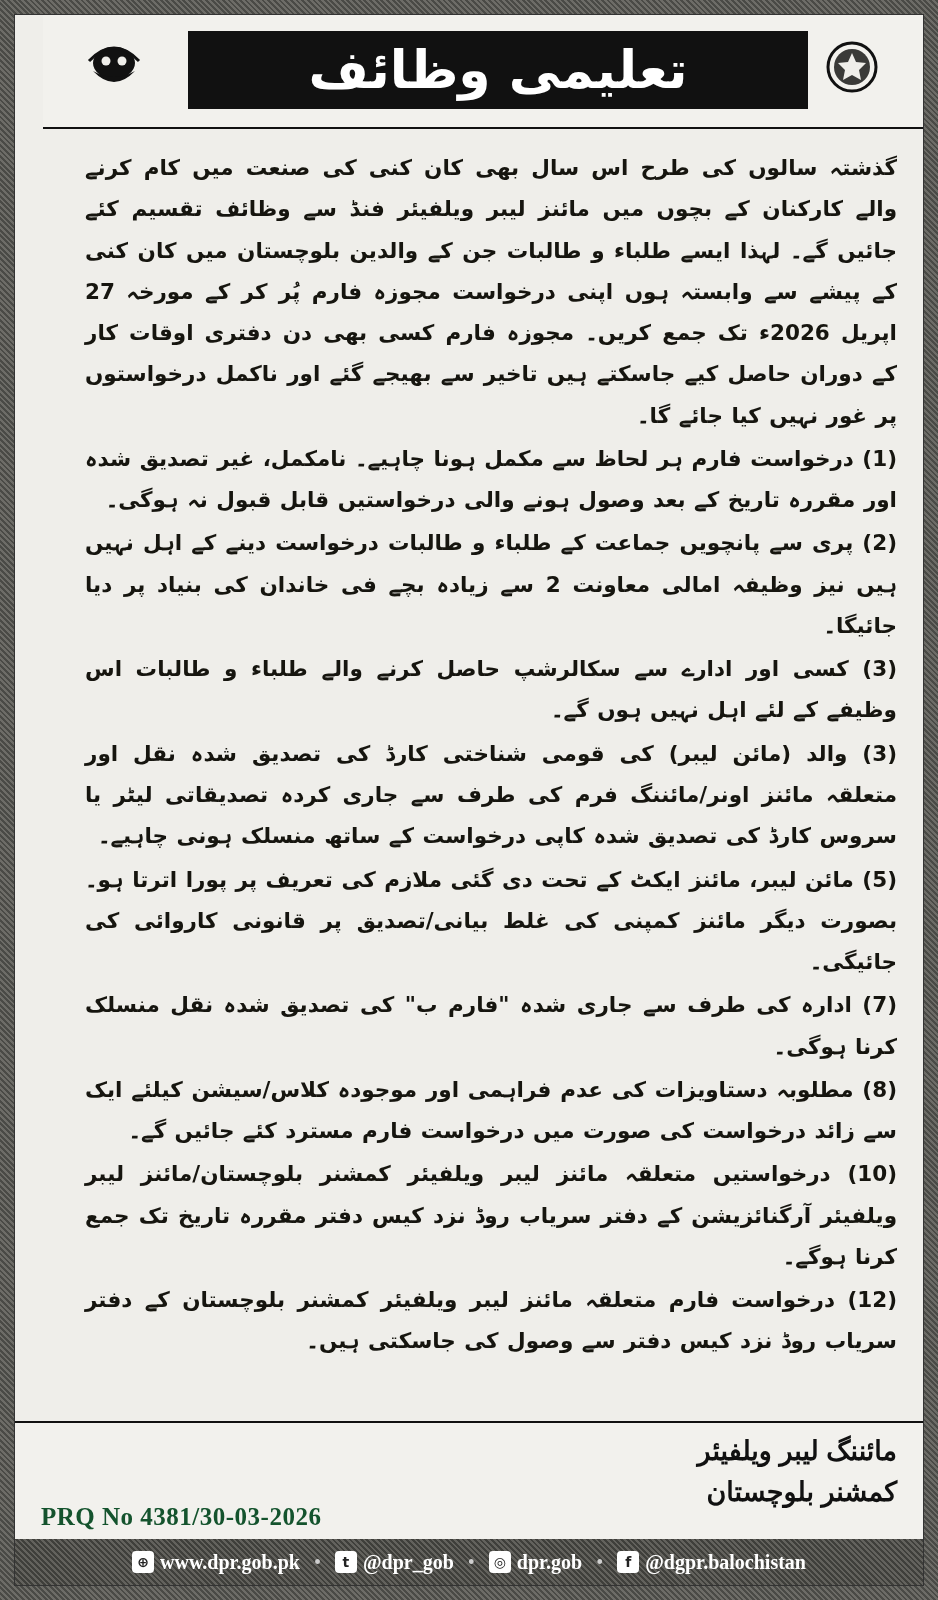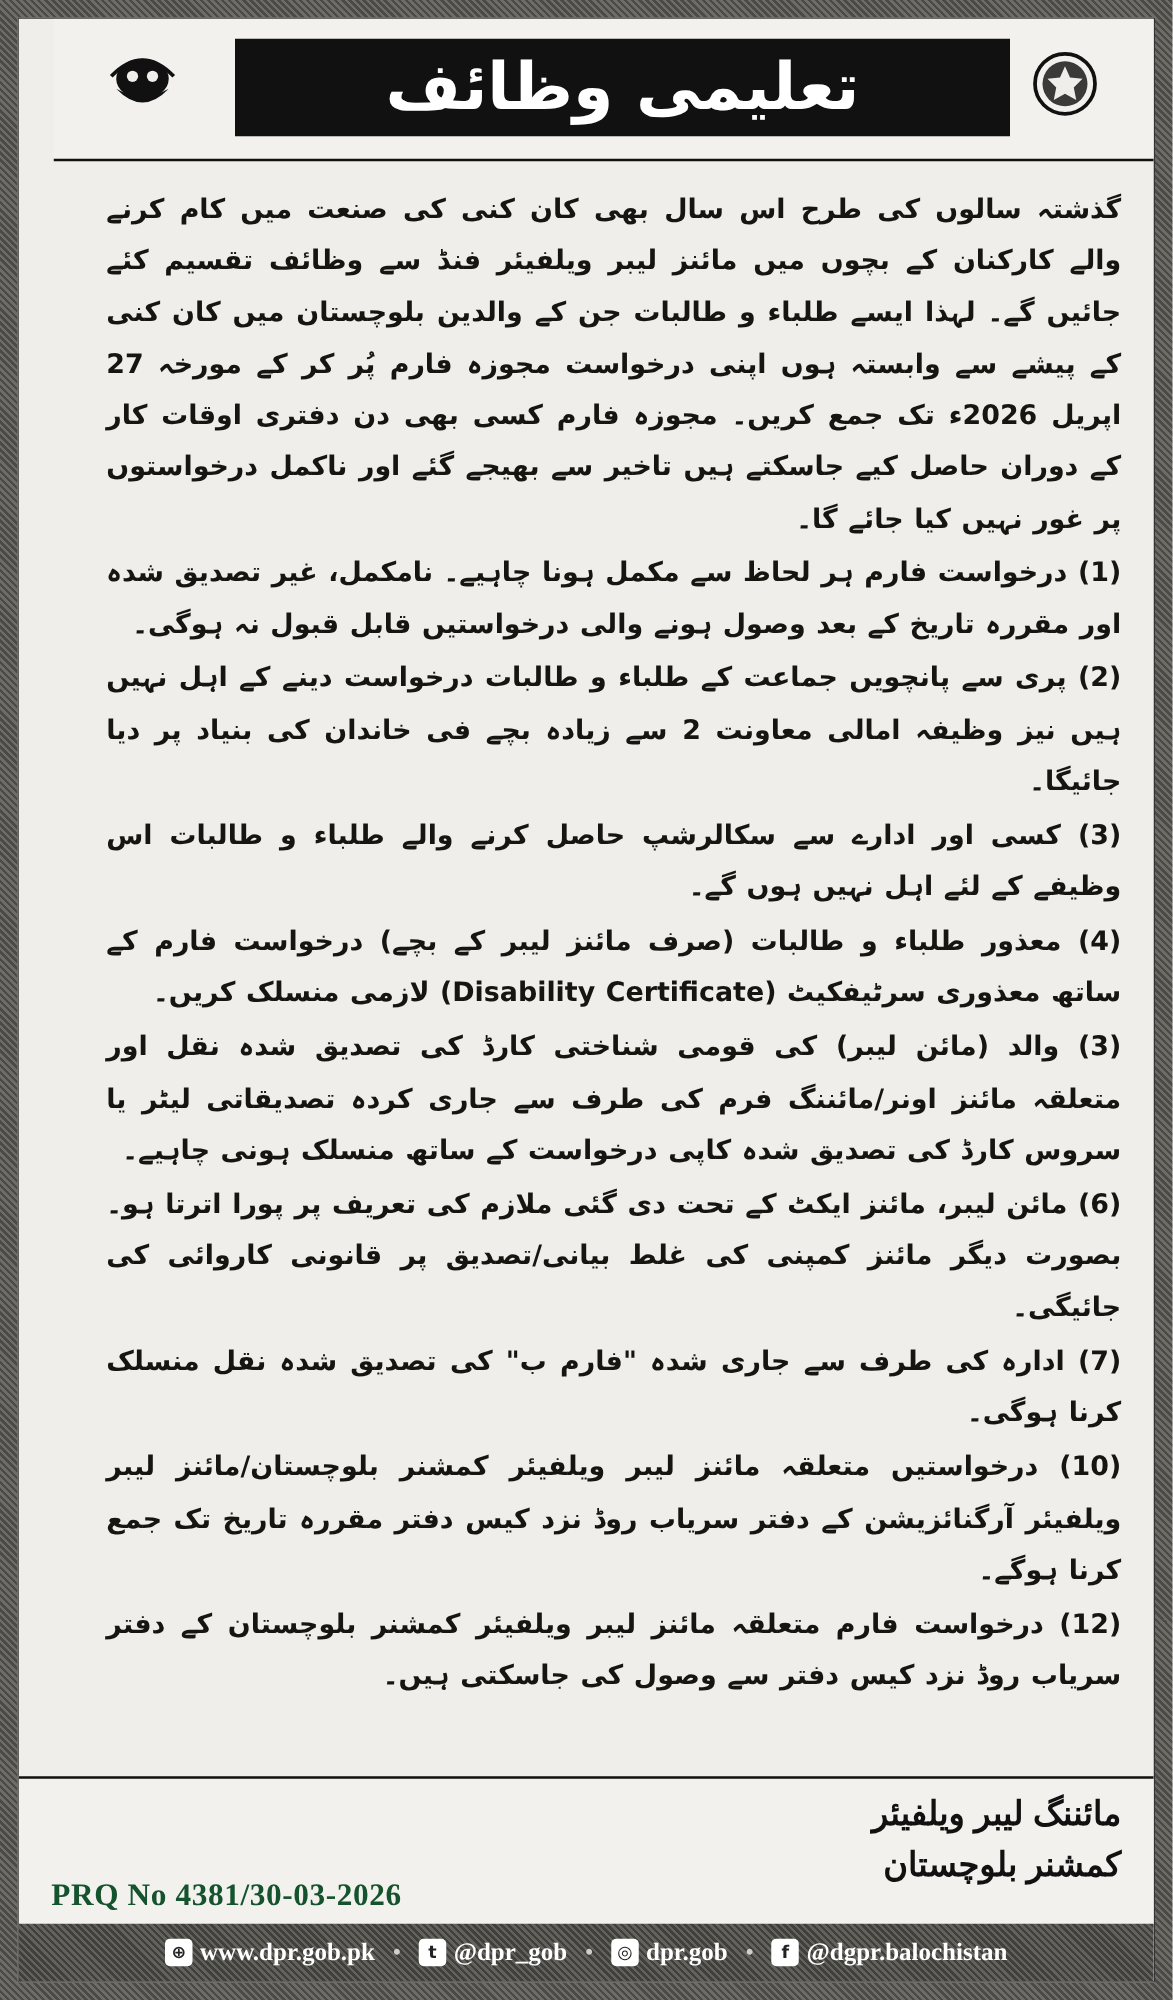--- a/index.html
+++ b/index.html
@@ -196,24 +196,24 @@
             <path d="M37 20 l4 9 10 1 -7 7 2 10 -9 -5 -9 5 2 -10 -7 -7 10 -1z" fill="#efeeea"></path>
           </svg>
         </div>
       </div>
 
       <div class="body-text">
         <p>گذشتہ سالوں کی طرح اس سال بھی کان کنی کی صنعت میں کام کرنے والے کارکنان کے بچوں میں مائنز لیبر ویلفیئر فنڈ سے وظائف تقسیم کئے جائیں گے۔ لہذا ایسے طلباء و طالبات جن کے والدین بلوچستان میں کان کنی کے پیشے سے وابستہ ہوں اپنی درخواست مجوزہ فارم پُر کر کے مورخہ 27 اپریل 2026ء تک جمع کریں۔ مجوزہ فارم کسی بھی دن دفتری اوقات کار کے دوران حاصل کیے جاسکتے ہیں تاخیر سے بھیجے گئے اور ناکمل درخواستوں پر غور نہیں کیا جائے گا۔</p>
         <p>(1) درخواست فارم ہر لحاظ سے مکمل ہونا چاہیے۔ نامکمل، غیر تصدیق شدہ اور مقررہ تاریخ کے بعد وصول ہونے والی درخواستیں قابل قبول نہ ہوگی۔</p>
         <p>(2) پری سے پانچویں جماعت کے طلباء و طالبات درخواست دینے کے اہل نہیں ہیں نیز وظیفہ امالی معاونت 2 سے زیادہ بچے فی خاندان کی بنیاد پر دیا جائیگا۔</p>
         <p>(3) کسی اور ادارے سے سکالرشپ حاصل کرنے والے طلباء و طالبات اس وظیفے کے لئے اہل نہیں ہوں گے۔</p>
-        <p>(4) معذور طلباء و طالبات (صرف مائنز لیبر کے بچے) درخواست فارم کے ساتھ معذوری سرٹیفکیٹ (Disability Certificate) لازمی منسلک کریں۔</p>
         <p>(3) والد (مائن لیبر) کی قومی شناختی کارڈ کی تصدیق شدہ نقل اور متعلقہ مائنز اونر/مائننگ فرم کی طرف سے جاری کردہ تصدیقاتی لیٹر یا سروس کارڈ کی تصدیق شدہ کاپی درخواست کے ساتھ منسلک ہونی چاہیے۔</p>
-        <p>(6) مائن لیبر، مائنز ایکٹ کے تحت دی گئی ملازم کی تعریف پر پورا اترتا ہو۔ بصورت دیگر مائنز کمپنی کی غلط بیانی/تصدیق پر قانونی کاروائی کی جائیگی۔</p>
+        <p>(5) مائن لیبر، مائنز ایکٹ کے تحت دی گئی ملازم کی تعریف پر پورا اترتا ہو۔ بصورت دیگر مائنز کمپنی کی غلط بیانی/تصدیق پر قانونی کاروائی کی جائیگی۔</p>
         <p>(7) ادارہ کی طرف سے جاری شدہ "فارم ب" کی تصدیق شدہ نقل منسلک کرنا ہوگی۔</p>
+        <p>(8) مطلوبہ دستاویزات کی عدم فراہمی اور موجودہ کلاس/سیشن کیلئے ایک سے زائد درخواست کی صورت میں درخواست فارم مسترد کئے جائیں گے۔</p>
         <p>(10) درخواستیں متعلقہ مائنز لیبر ویلفیئر کمشنر بلوچستان/مائنز لیبر ویلفیئر آرگنائزیشن کے دفتر سریاب روڈ نزد کیس دفتر مقررہ تاریخ تک جمع کرنا ہوگے۔</p>
         <p>(12) درخواست فارم متعلقہ مائنز لیبر ویلفیئر کمشنر بلوچستان کے دفتر سریاب روڈ نزد کیس دفتر سے وصول کی جاسکتی ہیں۔</p>
       </div>
 
       <div class="footer">
         <div class="footer-sign">
           <div>مائننگ لیبر ویلفیئر</div>
           <div>کمشنر بلوچستان</div>
         </div>
         <div class="prq">PRQ No 4381/30-03-2026</div>

